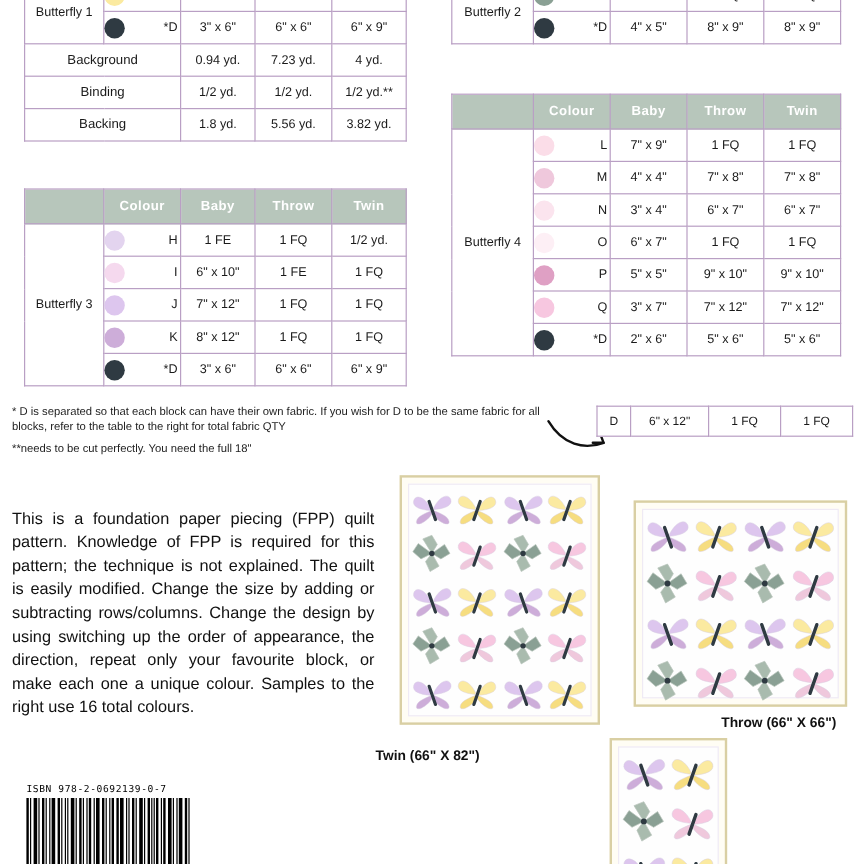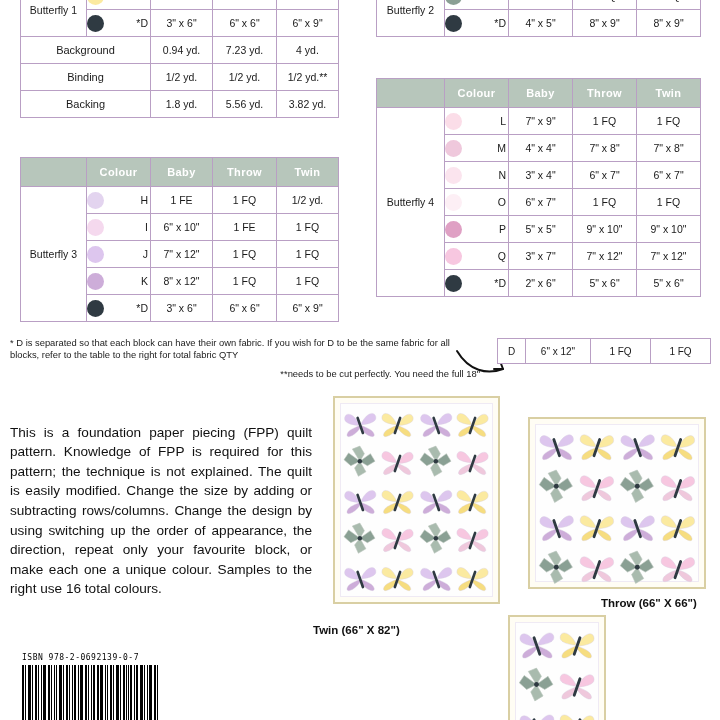--- a/index.html
+++ b/index.html
@@ -49,21 +49,21 @@
 
   
   #tD{position:absolute;left:497px;top:338px;width:213px;}
   #tD col.c0{width:28px;}#tD col.c1{width:65px;}
   #tD col.c2{width:60px;}#tD col.c3{width:60px;}
   #tD td{height:24px;font-size:10px;}
 
   
   .foot{position:absolute;left:10px;font-size:9.4px;line-height:12.4px;color:#222;}
   #foot1{top:337px;width:470px;}
-  #foot2{top:368px;width:470px;text-align:right;}
+  #foot2{top:368px;width:470px;}
 
   .arrow{position:absolute;left:455px;top:345px;width:55px;height:32px;}
 
   
   #bodycopy{
     position:absolute;left:10px;top:409px;width:302px;
     font-size:13.6px;line-height:19.6px;text-align:justify;color:#111;
   }
 
   

